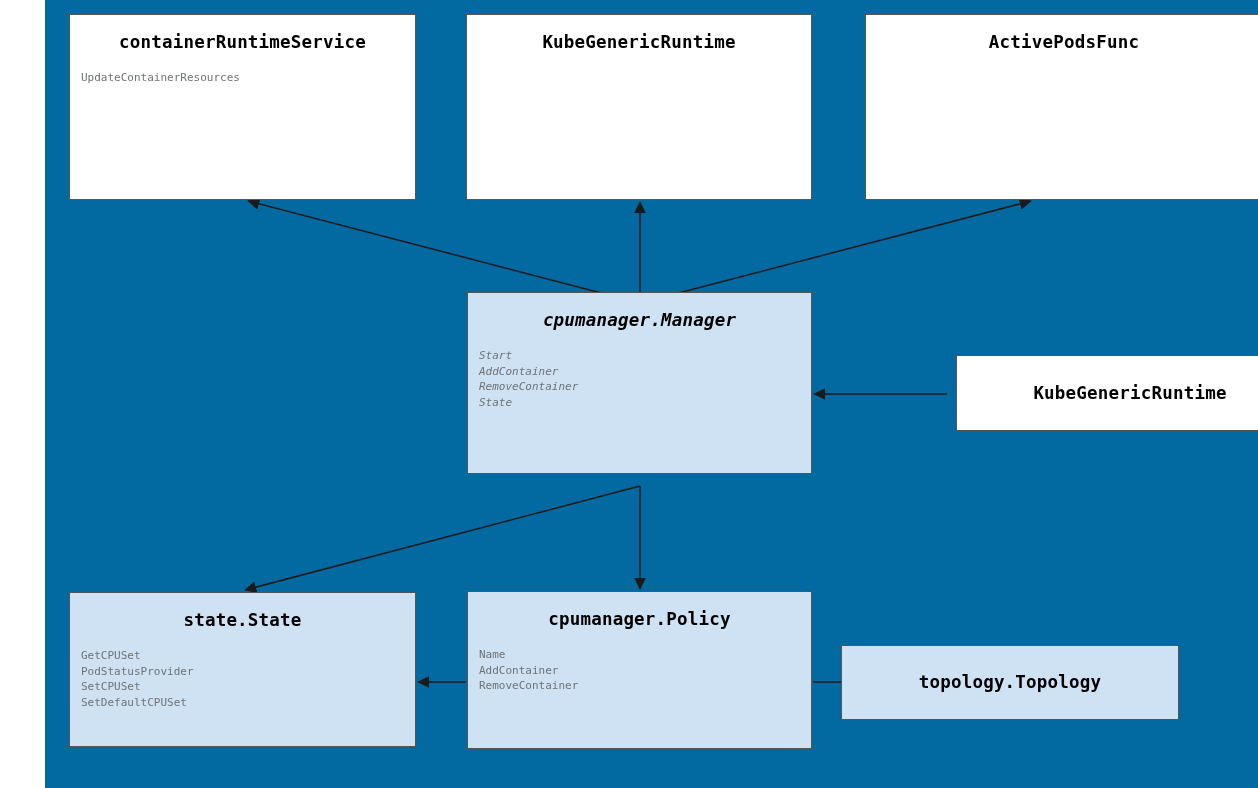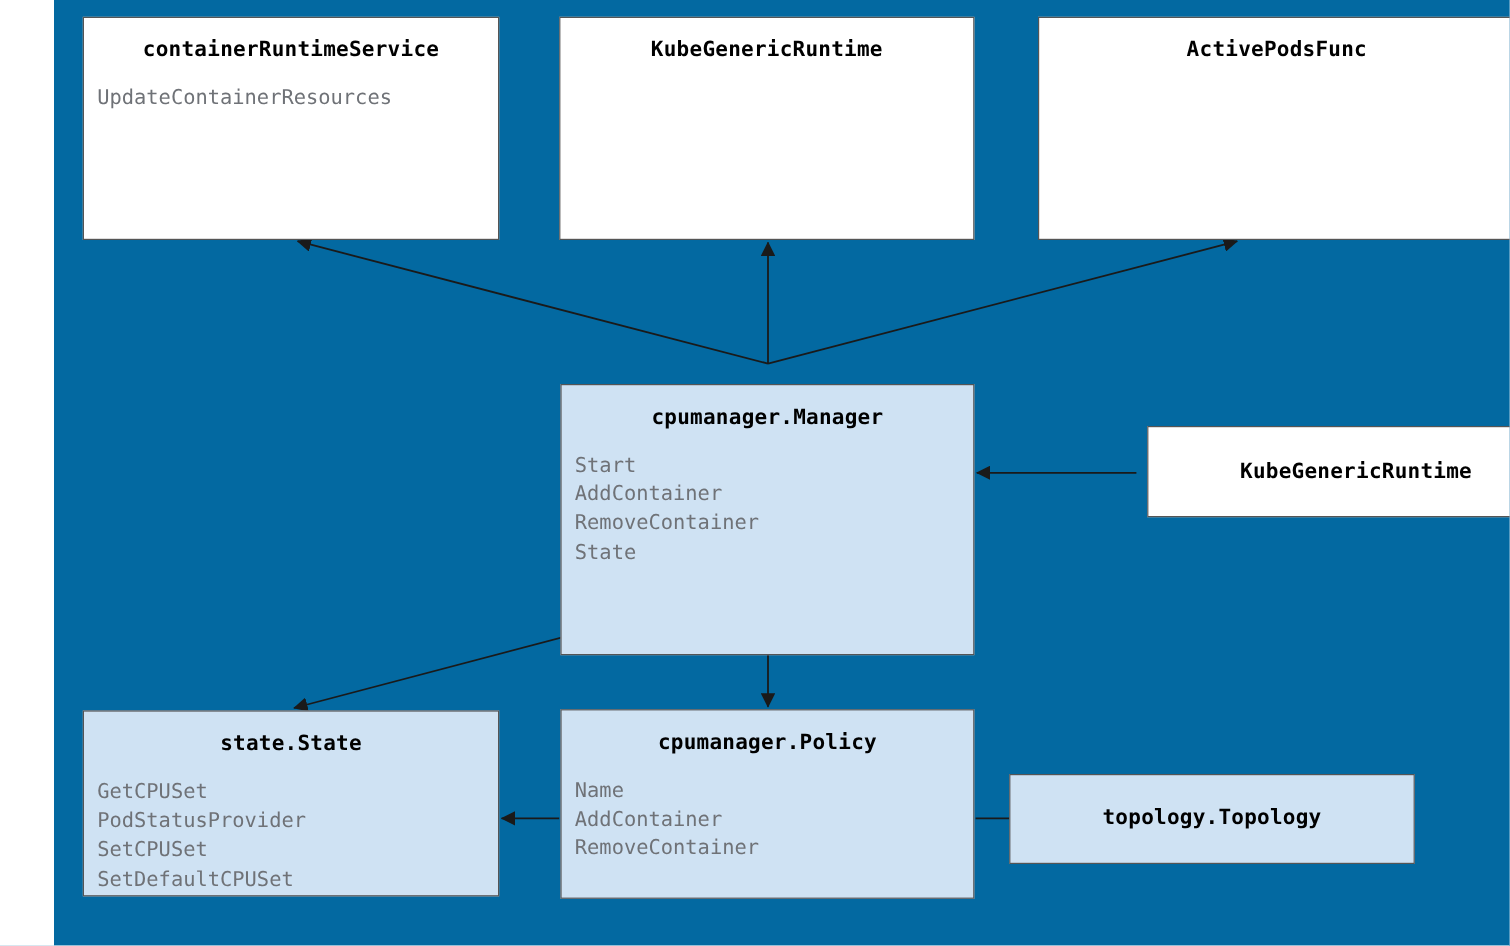--- a/index.html
+++ b/index.html
@@ -40,21 +40,21 @@
     font-size: 17.5px;
     color: #000000;
     letter-spacing: 0.2px;
     margin-top: 17px;
     line-height: 1.15;
     white-space: nowrap;
   }
   .node .methods {
     margin-top: 18px;
     padding-left: 11px;
-    font-size: 17px;
+    font-size: 11px;
     color: #6f7277;
     line-height: 1.42;
   }
   .node .methods div {
     white-space: nowrap;
   }
   .node.centered-title {
     display: flex;
     align-items: center;
     justify-content: center;
@@ -100,21 +100,21 @@
   </div>
 
   <div class="node" style="left:421px; top:14px; width:346px; height:186px;">
     <div class="title">KubeGenericRuntime</div>
   </div>
 
   <div class="node" style="left:820px; top:14px; width:398px; height:186px;">
     <div class="title">ActivePodsFunc</div>
   </div>
 
-  <div class="node filled" style="left:422px; top:320px; width:345px; height:226px;">
+  <div class="node filled" style="left:422px; top:292px; width:345px; height:182px;font-style:italic;">
     <div class="title">cpumanager.Manager</div>
     <div class="methods">
       <div>Start</div>
       <div>AddContainer</div>
       <div>RemoveContainer</div>
       <div>State</div>
     </div>
   </div>
 
   <div class="node centered-title" style="left:911px; top:355px; width:348px; height:76px;">

